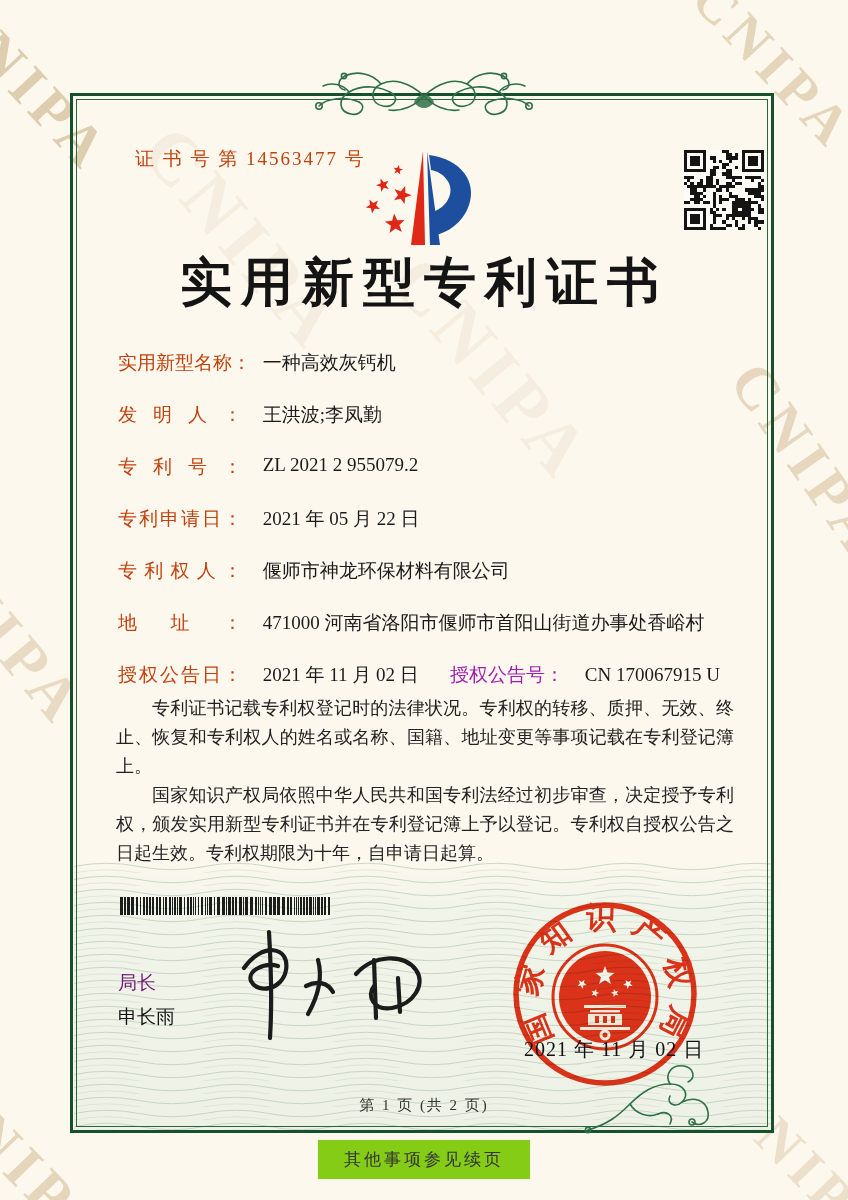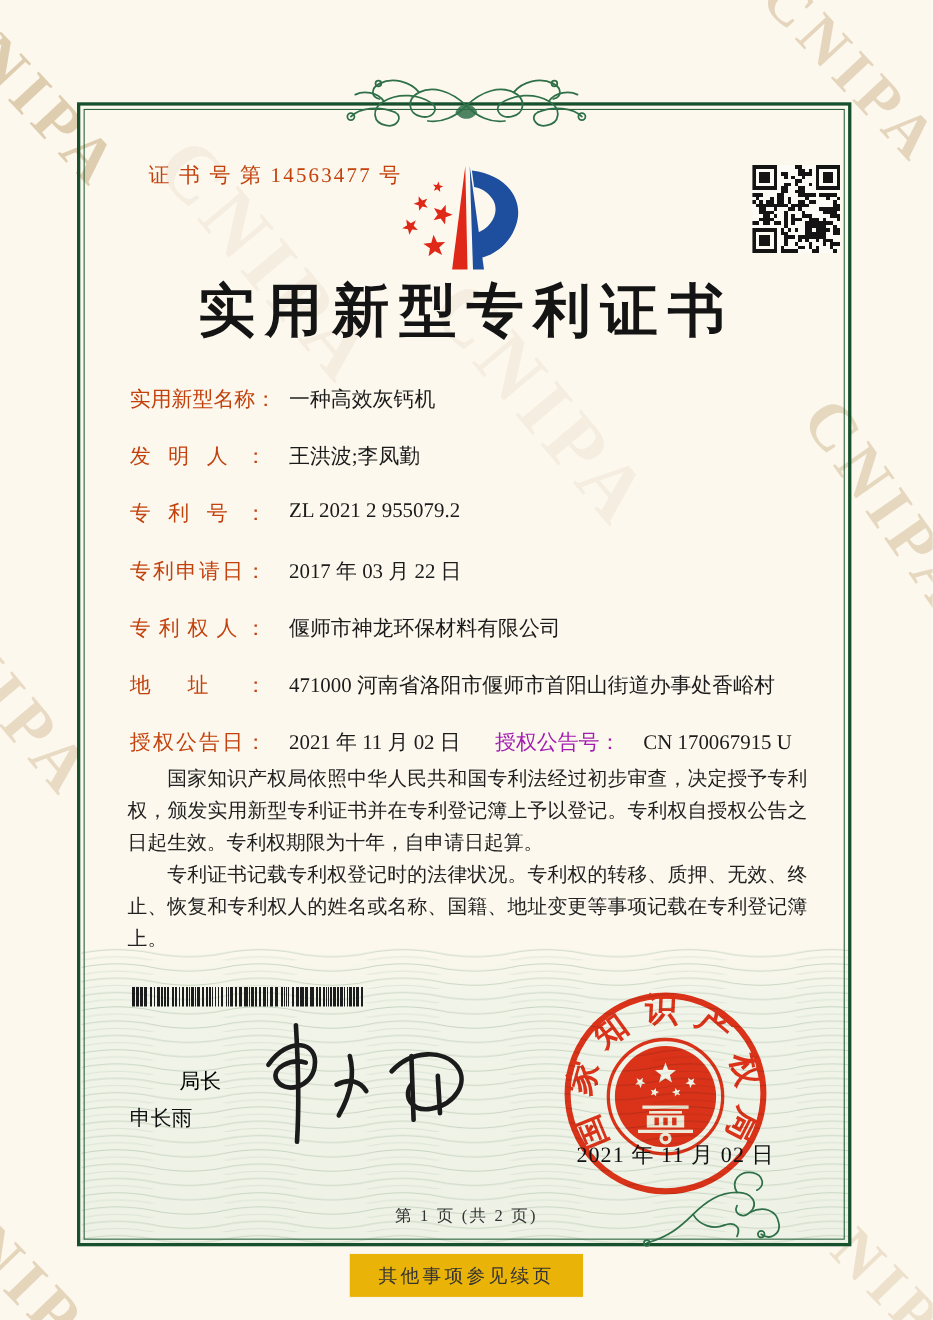--- a/index.html
+++ b/index.html
@@ -35,31 +35,31 @@
     vertical-align:top; color:#c2410c;
   }
   .row .value{ margin-left:16px; color:#1b1b1b; }
   .pair2{ position:absolute; left:332px; top:0; }
   .pair2 .label2{ color:#a21caf; }
   .paras{
     left:116px; top:694px; width:618px; font-size:18px; line-height:29px;
     text-align:justify; color:#222;
   }
   .paras p{ margin:0; text-indent:2em; }
-  .sig-title{ left:118px; top:970px; font-size:19px; font-family:"Liberation Sans",sans-serif; color:#000000;margin-left:45px; }
+  .sig-title{ left:118px; top:970px; font-size:19px; font-family:"Liberation Sans",sans-serif; color:#701a75; }
   .sig-name{ left:118px; top:1004px; font-size:19px; font-family:"Liberation Sans",sans-serif; color:#111; }
   .seal-wrap{ left:509px; top:898px; width:192px; height:192px; mix-blend-mode:multiply; }
   .seal-date{
     left:524px; top:1036px; width:200px; font-size:20px; color:#101010;
     letter-spacing:1px; white-space:nowrap;
   }
   .page-num{ left:0; right:0; top:1096px; text-align:center; font-size:15px; letter-spacing:2px; color:#333; }
   .cont-note{
     left:50%; top:1140px; transform:translateX(-50%);
-    background:#eab308; padding:8px 26px; font-size:17px; letter-spacing:3px; color:#333;
+    background:#84cc16; padding:8px 26px; font-size:17px; letter-spacing:3px; color:#333;
     box-shadow:0 0 0 1px rgba(0,0,0,0.02);
   }
   svg{ display:block; }
 </style>
 </head>
 <body>
 
 <div class="page">
 
   <div class="wm" style="left:-22px; top:-18px; font-size:58px; transform:rotate(47deg); opacity:.55;">CNIPA</div>
@@ -466,43 +466,43 @@
     <div class="row" style="top:52px;">
       <span class="label">发明人：</span>
       <span class="value">王洪波;李凤勤</span>
     </div>
     <div class="row" style="top:104px;">
       <span class="label">专利号：</span>
       <span class="value">ZL 2021 2 955079.2</span>
     </div>
     <div class="row" style="top:156px;">
       <span class="label">专利申请日：</span>
-      <span class="value">2017 年 03 月 22 日</span>
+      <span class="value">2021 年 05 月 22 日</span>
     </div>
     <div class="row" style="top:208px;">
       <span class="label">专利权人：</span>
       <span class="value">偃师市神龙环保材料有限公司</span>
     </div>
     <div class="row" style="top:260px;">
       <span class="label">地址：</span>
       <span class="value">471000 河南省洛阳市偃师市首阳山街道办事处香峪村</span>
     </div>
     <div class="row" style="top:312px;">
       <span class="label">授权公告日：</span>
       <span class="value">2021 年 11 月 02 日</span>
       <span class="pair2">
         <span class="label2">授权公告号：</span>
         <span class="value">CN 170067915 U</span>
       </span>
     </div>
   </div>
 
   <div class="abs paras">
+    <p>专利证书记载专利权登记时的法律状况。专利权的转移、质押、无效、终止、恢复和专利权人的姓名或名称、国籍、地址变更等事项记载在专利登记簿上。</p>
     <p>国家知识产权局依照中华人民共和国专利法经过初步审查，决定授予专利权，颁发实用新型专利证书并在专利登记簿上予以登记。专利权自授权公告之日起生效。专利权期限为十年，自申请日起算。</p>
-    <p>专利证书记载专利权登记时的法律状况。专利权的转移、质押、无效、终止、恢复和专利权人的姓名或名称、国籍、地址变更等事项记载在专利登记簿上。</p>
   </div>
 
   <svg id="barcode" class="abs" style="left:120px; top:897px;" width="216" height="18" viewBox="0 0 216 18" shape-rendering="crispEdges">
       <rect x="0" y="0" width="3" height="18" fill="#1c1c1c"></rect>
       <rect x="4" y="0" width="2" height="18" fill="#1c1c1c"></rect>
       <rect x="7" y="0" width="3" height="18" fill="#1c1c1c"></rect>
       <rect x="11" y="0" width="3" height="18" fill="#1c1c1c"></rect>
       <rect x="16" y="0" width="2" height="18" fill="#1c1c1c"></rect>
       <rect x="20" y="0" width="1" height="18" fill="#1c1c1c"></rect>
       <rect x="23" y="0" width="2" height="18" fill="#1c1c1c"></rect>

